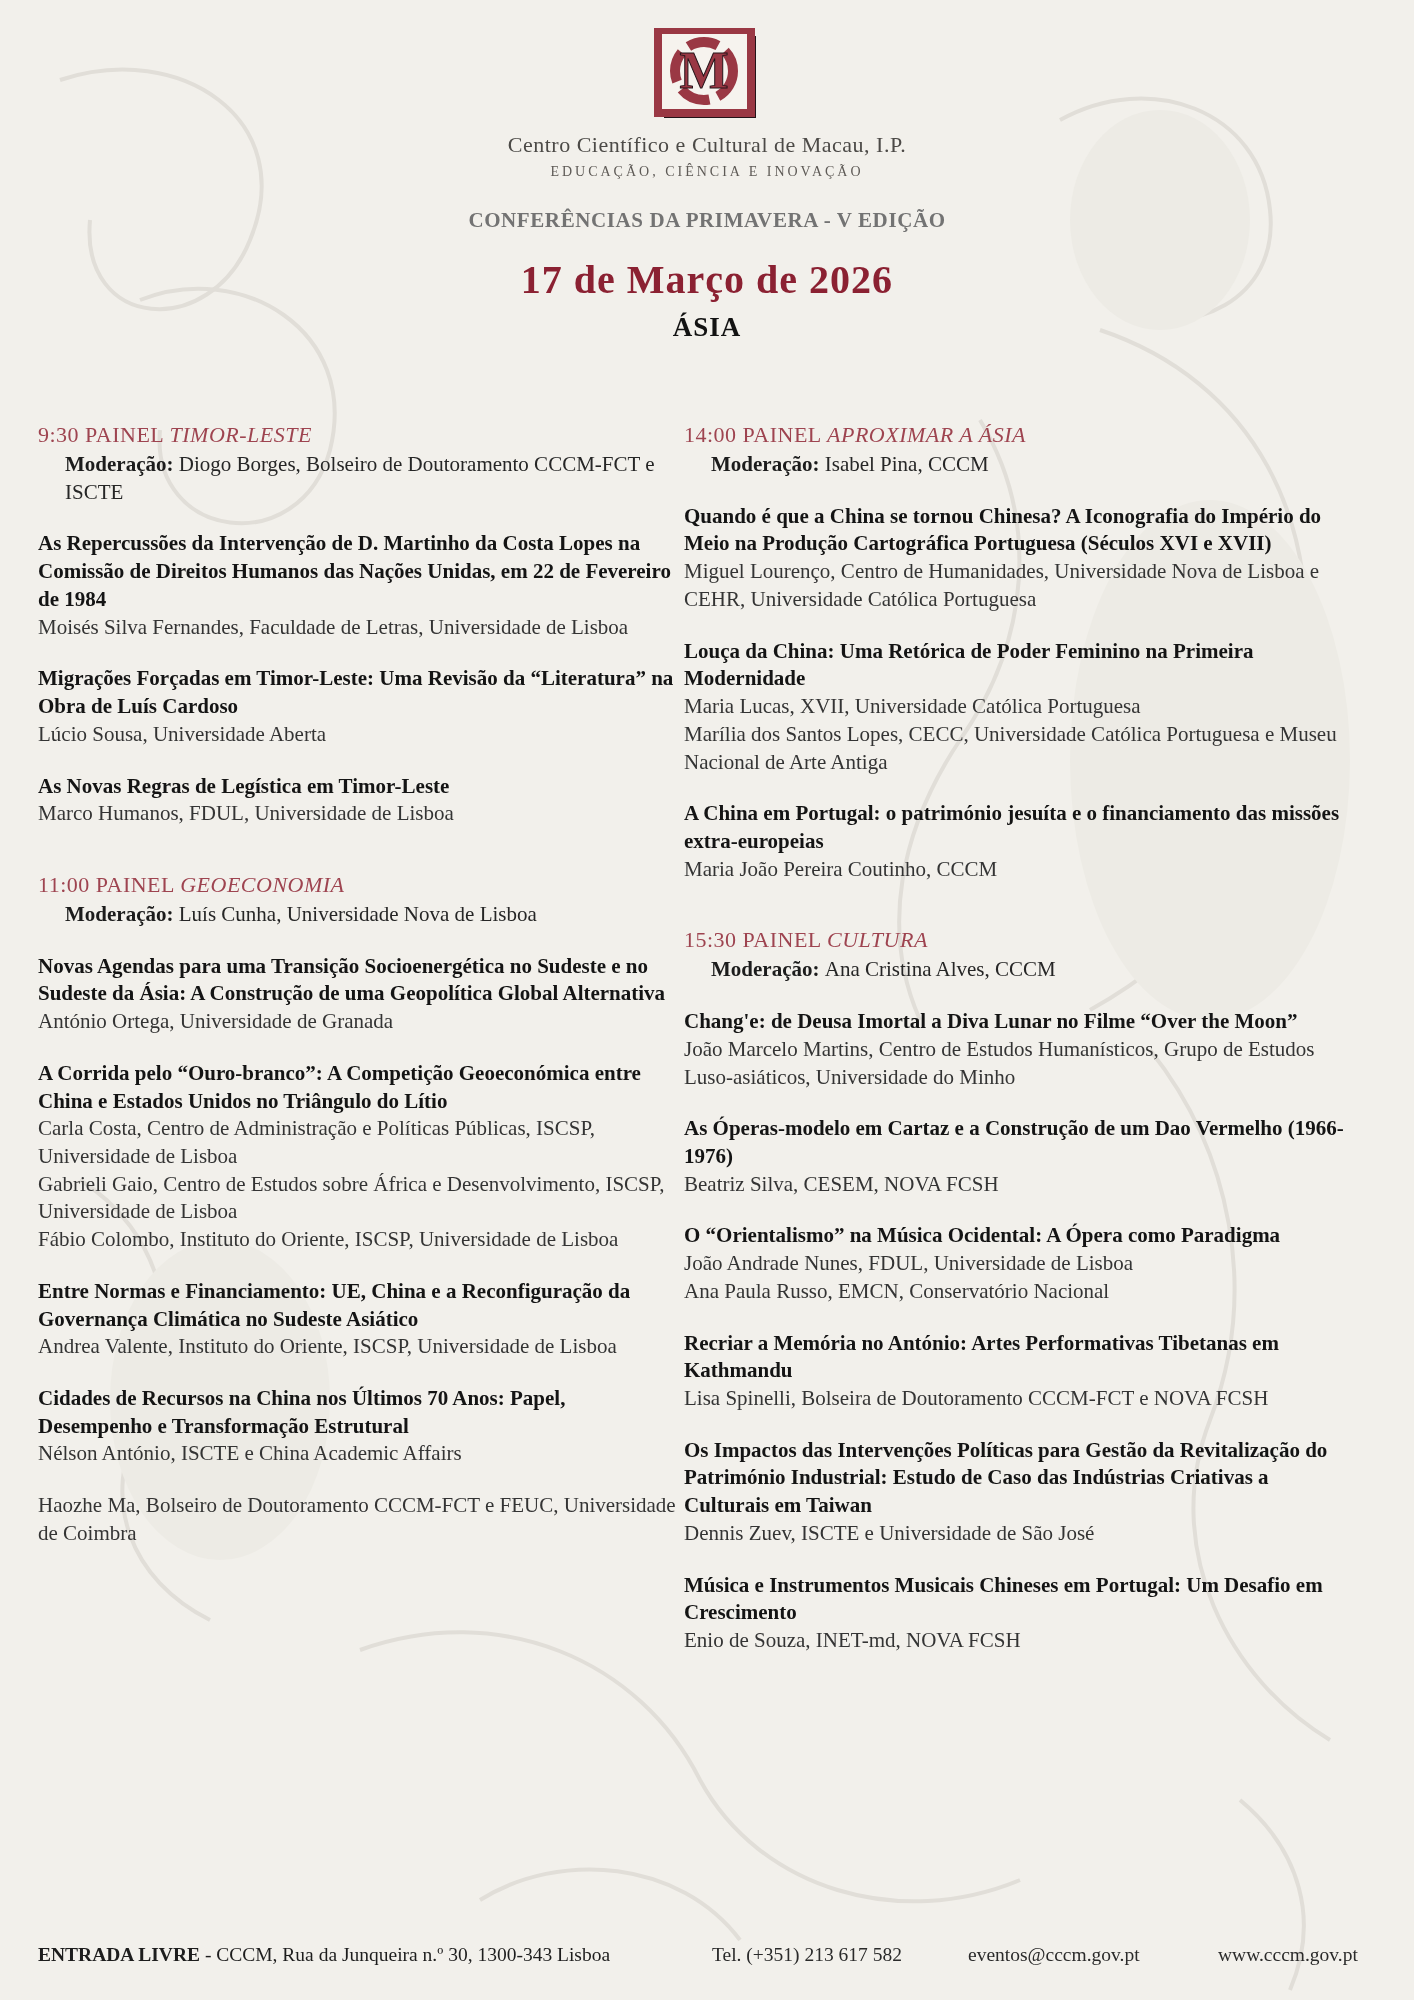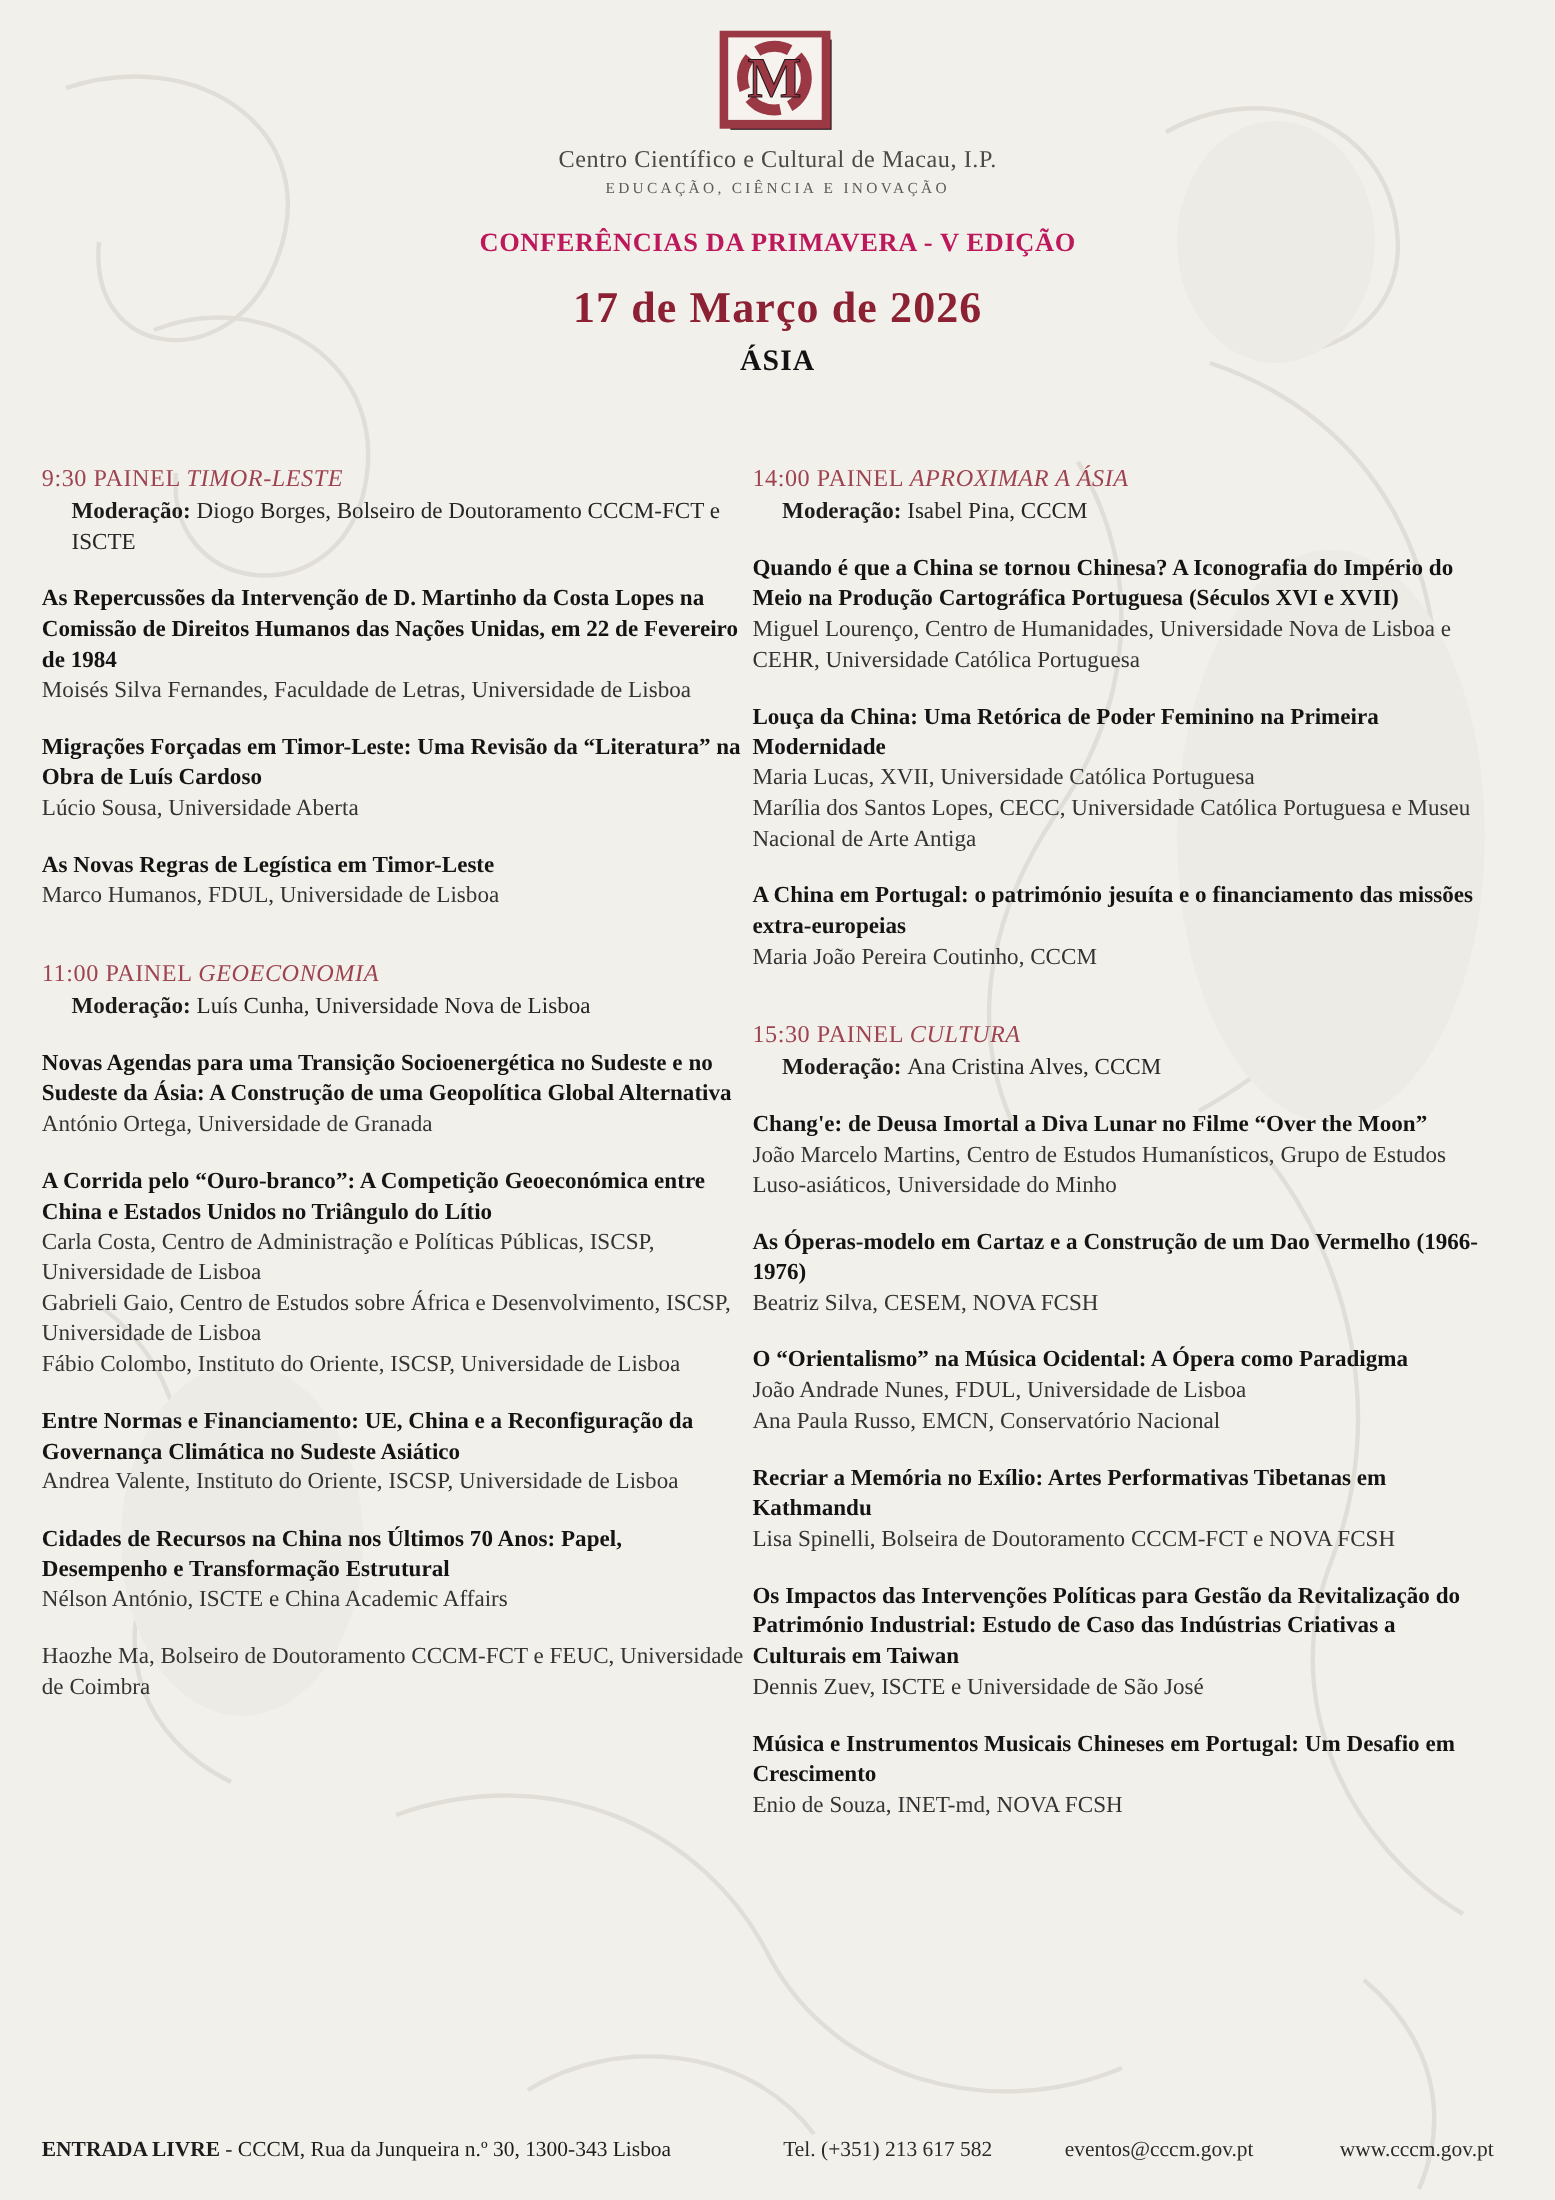--- a/index.html
+++ b/index.html
@@ -9,21 +9,21 @@
     background:#f2f0eb;
     overflow:hidden;
     font-family:"Liberation Serif", serif;
     color:#1c1c1c;
   }
   .bg-art{position:absolute;inset:0;pointer-events:none;}
   .center-abs{position:absolute;left:0;width:100%;text-align:center;}
   .logo-wrap{position:absolute;top:28px;left:0;width:100%;display:flex;justify-content:center;}
   .org-name{top:132px;font-size:22px;color:#4c4a47;letter-spacing:.5px;}
   .org-tagline{top:164px;font-size:14px;color:#5e5a56;letter-spacing:3px;}
-  .event-title{top:208px;font-size:24px;font-weight:700;color:#be185d;letter-spacing:.6px;}
+  .event-title{top:208px;font-size:21px;font-weight:700;color:#737373;letter-spacing:.6px;}
   .event-date{top:256px;font-size:40px;font-weight:700;color:#8b2132;font-family:Liberation Serif, serif;letter-spacing:1px;}
   .theme-title{top:312px;font-size:27px;font-weight:700;color:#121212;font-family:Liberation Serif, serif;letter-spacing:1px;}
   .column{position:absolute;top:420px;font-size:21px;line-height:1.32;}
   .column-left{left:38px;width:642px;}
   .column-right{left:684px;width:672px;}
   .panel + .panel{margin-top:42px;}
   .panel-header{color:#9e4450;font-size:22px;letter-spacing:.5px;}
   .panel-name{font-style:italic;}
   .moderation{margin-top:2px;margin-left:27px;}
   .mod-label{font-weight:700;}
@@ -148,21 +148,21 @@
         <div class="talk">
           <div class="talk-title">As Óperas-modelo em Cartaz e a Construção de um Dao Vermelho (1966-1976)</div>
           <div class="talk-speaker">Beatriz Silva, CESEM, NOVA FCSH</div>
         </div>
         <div class="talk">
           <div class="talk-title">O “Orientalismo” na Música Ocidental: A Ópera como Paradigma</div>
           <div class="talk-speaker">João Andrade Nunes, FDUL, Universidade de Lisboa</div>
           <div class="talk-speaker">Ana Paula Russo, EMCN, Conservatório Nacional</div>
         </div>
         <div class="talk">
-          <div class="talk-title">Recriar a Memória no Exílio: Artes Performativas Tibetanas em Kathmandu</div>
+          <div class="talk-title">Recriar a Memória no António: Artes Performativas Tibetanas em Kathmandu</div>
           <div class="talk-speaker">Lisa Spinelli, Bolseira de Doutoramento CCCM-FCT e NOVA FCSH</div>
         </div>
         <div class="talk">
           <div class="talk-title">Os Impactos das Intervenções Políticas para Gestão da Revitalização do Património Industrial: Estudo de Caso das Indústrias Criativas a Culturais em Taiwan</div>
           <div class="talk-speaker">Dennis Zuev, ISCTE e Universidade de São José</div>
         </div>
         <div class="talk">
           <div class="talk-title">Música e Instrumentos Musicais Chineses em Portugal: Um Desafio em Crescimento</div>
           <div class="talk-speaker">Enio de Souza, INET-md, NOVA FCSH</div>
         </div>

